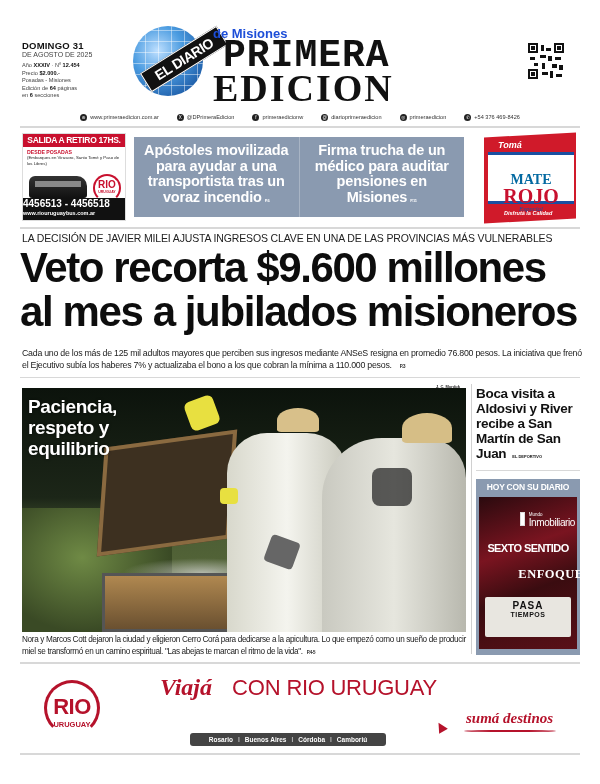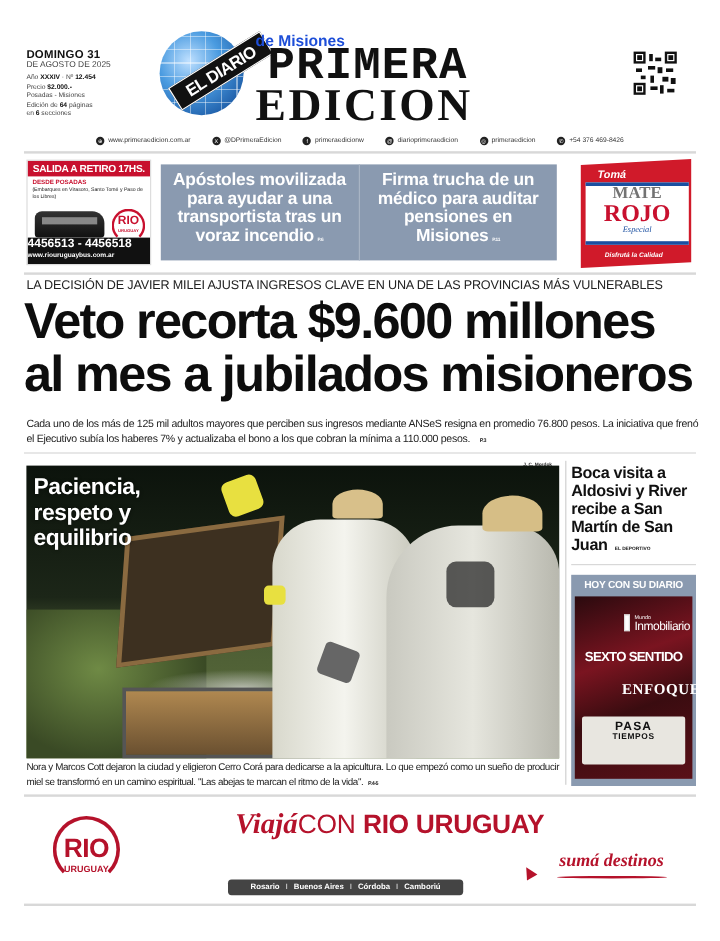--- a/index.html
+++ b/index.html
@@ -59,21 +59,21 @@
 
   .teasers { position: absolute; left: 134px; top: 137px; width: 330px; height: 80px; background: #8a9ab0; display: flex; }
   .teaser { flex: 1; color: #fff; font-weight: bold; font-size: 14.5px; line-height: 15.5px; text-align: center; padding: 6px 4px 0; position: relative; letter-spacing: -0.2px; }
   .teaser + .teaser { border-left: 1px solid #a8b4c4; }
   .teaser .pg { font-size: 4px; font-weight: bold; margin-left: 3px; }
 
   .mate-ad { position: absolute; left: 478px; top: 132px; width: 102px; height: 92px; background: #fff; }
   .mate-red { position: absolute; left: 6px; top: 3px; width: 92px; height: 86px; background: #d01a2a; transform: skewY(-3deg); }
   .mate-toma { position: absolute; left: 20px; top: 8px; font-style: italic; font-weight: bold; color: #fff; font-size: 9px; }
   .mate-banner { position: absolute; left: 10px; top: 20px; width: 86px; height: 52px; background: #fff; border-top: 3px solid #1a4fa0; border-bottom: 3px solid #1a4fa0; text-align: center; }
-  .mate-banner .m1 { font-family: "Liberation Serif", serif; font-weight: bold; color: #737373; font-size: 14px; line-height: 14px; margin-top: 0; }
+  .mate-banner .m1 { font-family: "Liberation Serif", serif; font-weight: bold; color: #0369a1; font-size: 14px; line-height: 14px; margin-top: 18px; }
   .mate-banner .m2 { font-family: "Liberation Serif", serif; font-weight: bold; color: #c8102e; font-size: 20px; line-height: 18px; }
   .mate-banner .m3 { font-family: "Liberation Serif", serif; font-style: italic; color: #1a4fa0; font-size: 7px; }
   .mate-disfruta { position: absolute; left: 26px; top: 78px; font-style: italic; font-weight: bold; font-size: 5.5px; color: #fff; }
 
   
   .kicker { position: absolute; left: 22px; top: 232px; width: 560px; font-size: 10.5px; color: #222; letter-spacing: -0.15px; white-space: nowrap; }
   .headline { position: absolute; left: 20px; top: 246px; width: 570px; font-weight: bold; font-size: 42px; line-height: 44px;
     letter-spacing: -1.4px; color: #0d0d0d; font-family: "Liberation Sans", sans-serif; }
   .lede { position: absolute; left: 22px; top: 347px; width: 565px; font-size: 8.8px; line-height: 12px; color: #222; letter-spacing: -0.25px; }
   .lede .pg { font-size: 4.5px; font-weight: bold; margin-left: 8px; }
@@ -119,23 +119,23 @@
   .supp-pasa .p1 { font-size: 10px; line-height: 11px; margin-top: 3px; letter-spacing: 1px; }
   .supp-pasa .p2 { font-size: 7px; line-height: 8px; letter-spacing: 0.5px; }
 
   
   .bottom-ad { position: absolute; left: 20px; top: 666px; width: 560px; height: 92px; }
   .rio-logo { position: absolute; left: 22px; top: 14px; width: 60px; height: 60px; }
   .rio-logo .arc { position: absolute; left: 2px; top: 0; width: 56px; height: 56px; border: 3px solid #b5122b; border-bottom-color: transparent; border-radius: 50%; }
   .rio-logo .rio { position: absolute; left: 0; top: 14px; width: 60px; text-align: center; color: #b5122b; font-weight: bold; font-size: 22px; letter-spacing: -0.5px; }
   .rio-logo .uru { position: absolute; left: 0; top: 40px; width: 60px; text-align: center; color: #b5122b; font-weight: bold; font-size: 7.5px; }
   .viaja { position: absolute; left: 140px; top: 8px; font-size: 22px; color: #b5122b; white-space: nowrap; }
-  .viaja .script { font-family: "Liberation Serif", serif; font-style: italic; font-weight: bold; font-size: 24px; margin-left: 36px; }
-  .viaja .con { font-weight: normal; margin-left: 0; letter-spacing: -0.2px; }
-  .viaja .brand { font-weight: bold; letter-spacing: -0.3px; }
+  .viaja .script { font-family: "Liberation Serif", serif; font-style: italic; font-weight: bold; font-size: 24px; }
+  .viaja .con { font-weight: normal; margin-left: 20px; letter-spacing: -0.2px; }
+  .viaja .brand { font-weight: normal; letter-spacing: -0.3px; }
   .compra-bar { position: absolute; left: 110px; top: 38px; width: 310px; height: 24px; background: #b5122b; border-radius: 6px;
     color: #fff; font-weight: bold; display: flex; align-items: center; gap: 16px; padding-left: 16px; }
   .compra-bar .c1 { font-size: 13px; letter-spacing: -0.4px; }
   .compra-bar .c2 { font-size: 15px; letter-spacing: -0.3px; }
   .cursor-icon { position: absolute; left: 416px; top: 56px; width: 0; height: 0; border-left: 5px solid transparent; border-right: 5px solid transparent; border-bottom: 10px solid #b5122b; transform: rotate(-30deg); }
   .cities { position: absolute; left: 170px; top: 67px; width: 196px; height: 13px; background: #444; border-radius: 3px; color: #fff;
     font-size: 6.5px; font-weight: bold; display: flex; align-items: center; justify-content: center; gap: 5px; }
   .cities .sep { color: #bbb; }
   .suma { position: absolute; left: 446px; top: 44px; font-family: "Liberation Serif", serif; font-style: italic; font-weight: bold; font-size: 15px; color: #b5122b; }
   .suma-line { position: absolute; left: 444px; top: 64px; width: 92px; height: 2px; background: #b5122b; border-radius: 50%; }

